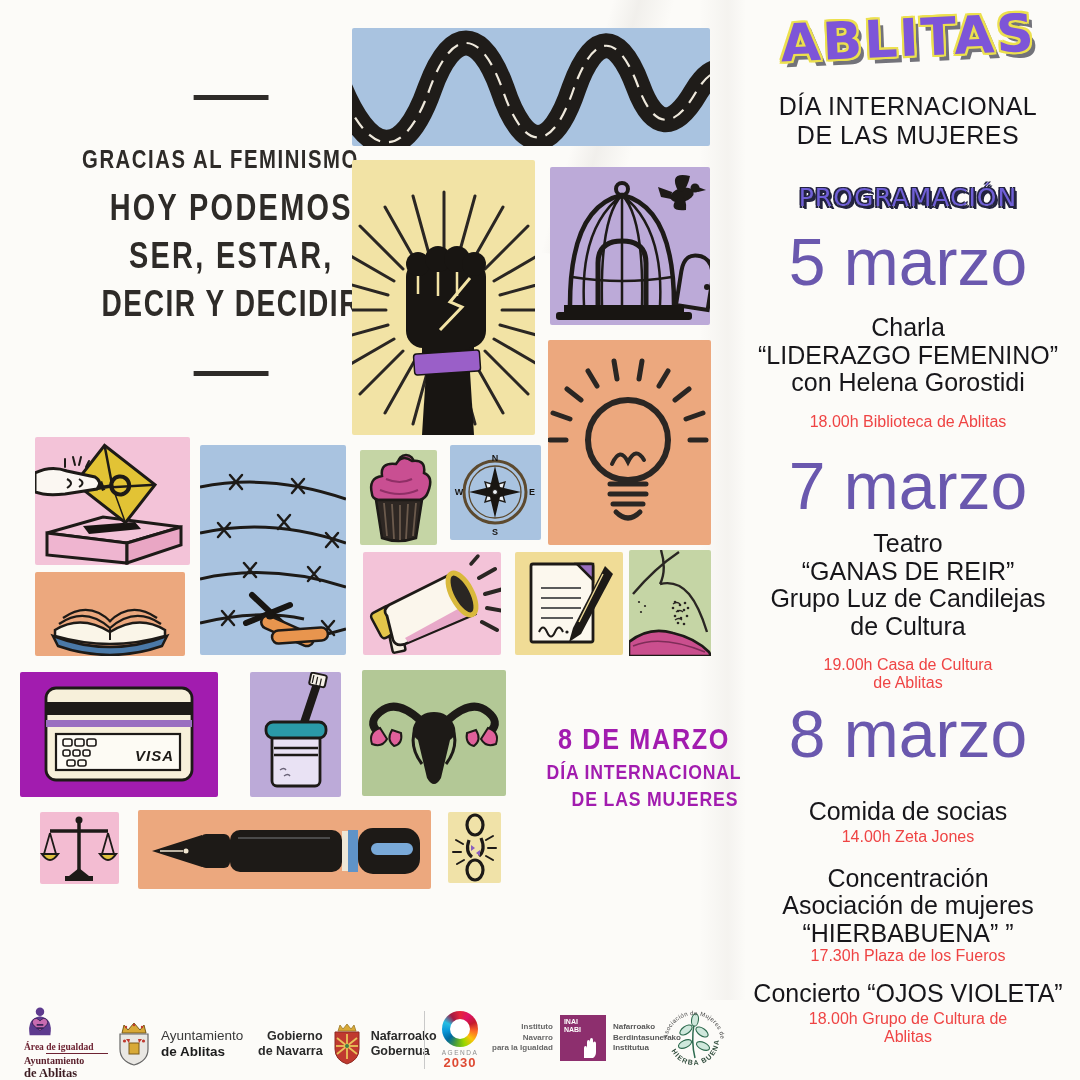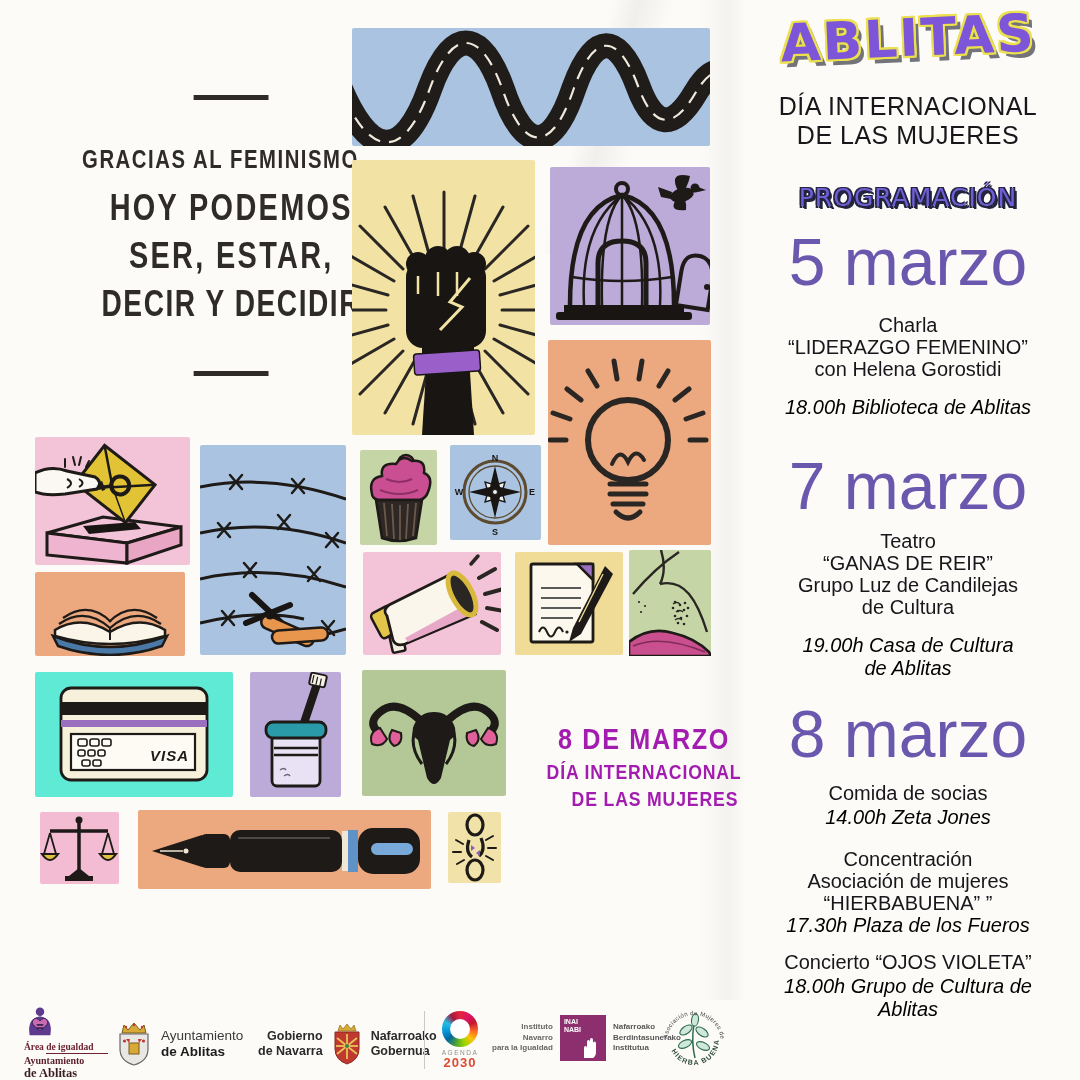--- a/index.html
+++ b/index.html
@@ -42,22 +42,22 @@
                  5px 6px 0 rgba(70,70,80,.75);}
   .ptitle{position:absolute;left:0;top:92px;width:100%;font-size:25px;color:#17161b;
     letter-spacing:.5px;line-height:1.16;}
   .programacion{position:absolute;left:0;top:172px;width:100%;
     font-family:"DejaVu Sans",sans-serif;font-weight:normal;font-size:25px;letter-spacing:1px;
     color:#6f5fd6;
     text-shadow:-1.5px -1.5px 0 #23233f,1.5px -1.5px 0 #23233f,-1.5px 1.5px 0 #23233f,
                  1.5px 1.5px 0 #23233f,3px 3px 0 #23233f;margin-top:11px;}
   .ev{position:absolute;left:0;width:100%;}
   .ev .date{font-size:66px;color:#6a58ae;margin-bottom:14px;}
-  .bl{font-size:20px;color:#17161a;line-height:1.1;}
-  .pu{font-size:20px;color:#000000;line-height:1.13;font-style:italic;}
+  .bl{font-size:25px;color:#17161a;line-height:1.1;}
+  .pu{font-size:16px;color:#ef4444;line-height:1.13;}
   .mt16{margin-top:16px;} .mt19{margin-top:19px;} .mt15{margin-top:15px;}
   .mt2{margin-top:2px;} .mt0{margin-top:0;}
 
   
   .logos{position:absolute;left:0;top:1003px;width:745px;height:77px;}
   .logo{position:absolute;}
   .aiq{left:24px;top:3px;width:106px;text-align:left;color:#6e2333;}
   .aiq .t1{font-size:9.5px;font-weight:bold;font-family:"Liberation Serif",serif;}
   .aiq .ln{width:62px;height:1px;background:#6e2333;margin:1px auto;}
   .aiq .t2{font-size:10px;font-weight:bold;font-family:"Liberation Serif",serif;color:#5c222e;}
@@ -272,21 +272,21 @@
 
   <div class="tile" style="left:35px;top:572px;width:150px;height:84px;background:#eca87e">
     <svg viewBox="0 0 150 84">
       <path d="M18 64 Q75 86 132 64 L127 74 Q75 92 23 74 Z" fill="#4a79a8" stroke="#1d1a17" stroke-width="2.5"></path>
       <path d="M20 58 Q46 42 75 60 Q104 42 130 58 L130 64 Q75 80 20 64 Z" fill="#faf5e8" stroke="#1d1a17" stroke-width="2.5"></path>
       <path d="M24 52 Q50 34 75 56 M28 46 Q54 28 76 50 M126 52 Q100 34 75 56 M122 46 Q96 28 74 50" fill="none" stroke="#1d1a17" stroke-width="2.3"></path>
       <path d="M75 56 V68" stroke="#1d1a17" stroke-width="2"></path>
     </svg>
   </div>
 
-  <div class="tile" style="left:35px;top:672px;width:198px;height:125px;background:#5eead4">
+  <div class="tile" style="left:20px;top:672px;width:198px;height:125px;background:#a21caf">
     <svg viewBox="0 0 198 125">
       <rect x="26" y="16" width="146" height="92" rx="10" fill="#f7f0da" stroke="#1d1a17" stroke-width="2.8"></rect>
       <rect x="26" y="30" width="146" height="13" fill="#1d1a17"></rect>
       <rect x="26" y="48" width="146" height="7" fill="#9a6fc0"></rect>
       <rect x="36" y="62" width="124" height="36" fill="#fdfbf4" stroke="#1d1a17" stroke-width="2.2"></rect>
       <g fill="none" stroke="#1d1a17" stroke-width="1.6">
         <rect x="43" y="67" width="9" height="7" rx="2"></rect>
           <rect x="55" y="67" width="9" height="7" rx="2"></rect>
           <rect x="67" y="67" width="9" height="7" rx="2"></rect>
         <rect x="43" y="78" width="7" height="6" rx="2"></rect>
@@ -388,21 +388,21 @@
       <div class="date" style="margin-bottom:6px">7 marzo</div>
       <div class="bl">Teatro</div>
       <div class="bl">“GANAS DE REIR”</div>
       <div class="bl">Grupo Luz de Candilejas</div>
       <div class="bl">de Cultura</div>
       <div class="pu mt16">19.00h  Casa de Cultura</div>
       <div class="pu">de Ablitas</div>
     </div>
 
     <div class="ev" style="top:696px">
-      <div class="date" style="margin-bottom:10px">8 marzo</div>
+      <div class="date" style="margin-bottom:26px">8 marzo</div>
       <div class="bl">Comida de socias</div>
       <div class="pu mt2">14.00h Zeta Jones</div>
       <div class="bl mt19">Concentración</div>
       <div class="bl">Asociación de mujeres</div>
       <div class="bl">“HIERBABUENA” ”</div>
       <div class="pu mt0">17.30h Plaza de los Fueros</div>
       <div class="bl mt15">Concierto “OJOS VIOLETA”</div>
       <div class="pu mt2">18.00h Grupo de Cultura de</div>
       <div class="pu">Ablitas</div>
     </div>

